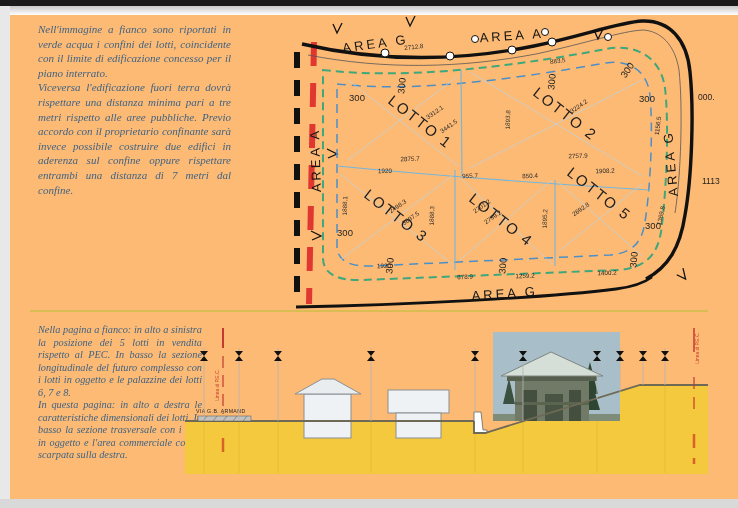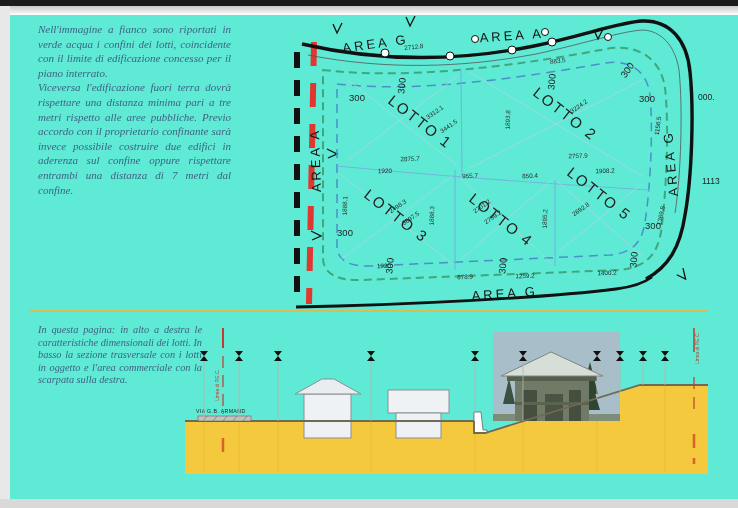--- a/index.html
+++ b/index.html
@@ -1,16 +1,16 @@
 <!DOCTYPE html>
 <html><head>
 <meta charset="utf-8">
 <style>
   html,body{margin:0;padding:0;background:#fff;}
-  #screen{position:relative;width:738px;height:508px;background:#5eead4;overflow:hidden;
+  #screen{position:relative;width:738px;height:508px;background:#fdba74;overflow:hidden;
           font-family:"Liberation Sans",sans-serif;}
   .topbar{position:absolute;left:0;top:0;width:738px;height:6px;background:#1b1b1b;}
   .topbar-shadow{position:absolute;left:0;top:6px;width:738px;height:9px;
           background:linear-gradient(#c9c9c9,#ffffff);}
   .leftstrip{position:absolute;left:0;top:6px;width:10px;height:502px;background:#e8e8e8;}
   .bottomstrip{position:absolute;left:0;top:499px;width:738px;height:9px;background:#d9d9d9;}
 
   .blue-text{position:absolute;color:#3f6384;font-family:"Liberation Serif",serif;
           font-style:italic;text-align:justify;}
   .blue-text p{margin:0;}
@@ -150,20 +150,21 @@
       <text class="setback" text-anchor="middle" transform="translate(103,258) rotate(-85)">300</text>
       <text class="setback" text-anchor="middle" transform="translate(216,258) rotate(-85)">300</text>
       <text class="setback" text-anchor="middle" transform="translate(347,252) rotate(-85)">300</text>
       <text class="setback" text-anchor="middle" transform="translate(363,221)">300</text>
     </g>
   </svg>
 
   <div class="gold-divider"></div>
 
   <div id="caption-text" class="blue-text">
+    <p>Nella pagina a fianco: in alto a sinistra la posizione dei 5 lotti in vendita rispetto al PEC. In basso la sezione longitudinale del futuro complesso con i lotti in oggetto e le palazzine dei lotti 6, 7 e 8.</p>
     <p>In questa pagina: in alto a destra le caratteristiche dimensionali dei lotti. In basso la sezione trasversale con i lotti in oggetto e l'area commerciale con la scarpata sulla destra.</p>
   </div>
 
   <svg id="section-svg" width="525" height="156" viewBox="0 0 525 156">
 
     <path d="M 0,99 L 289,99 L 289,111 L 300,111 L 455,63 L 523,63 L 523,152 L 0,152 Z" fill="#f4c93d"></path>
     <g stroke="#e3b832" stroke-width="0.7">
       <line x1="19" y1="100" x2="19" y2="151"></line>
         <line x1="54" y1="100" x2="54" y2="151"></line>
       <line x1="93" y1="100" x2="93" y2="151"></line>

